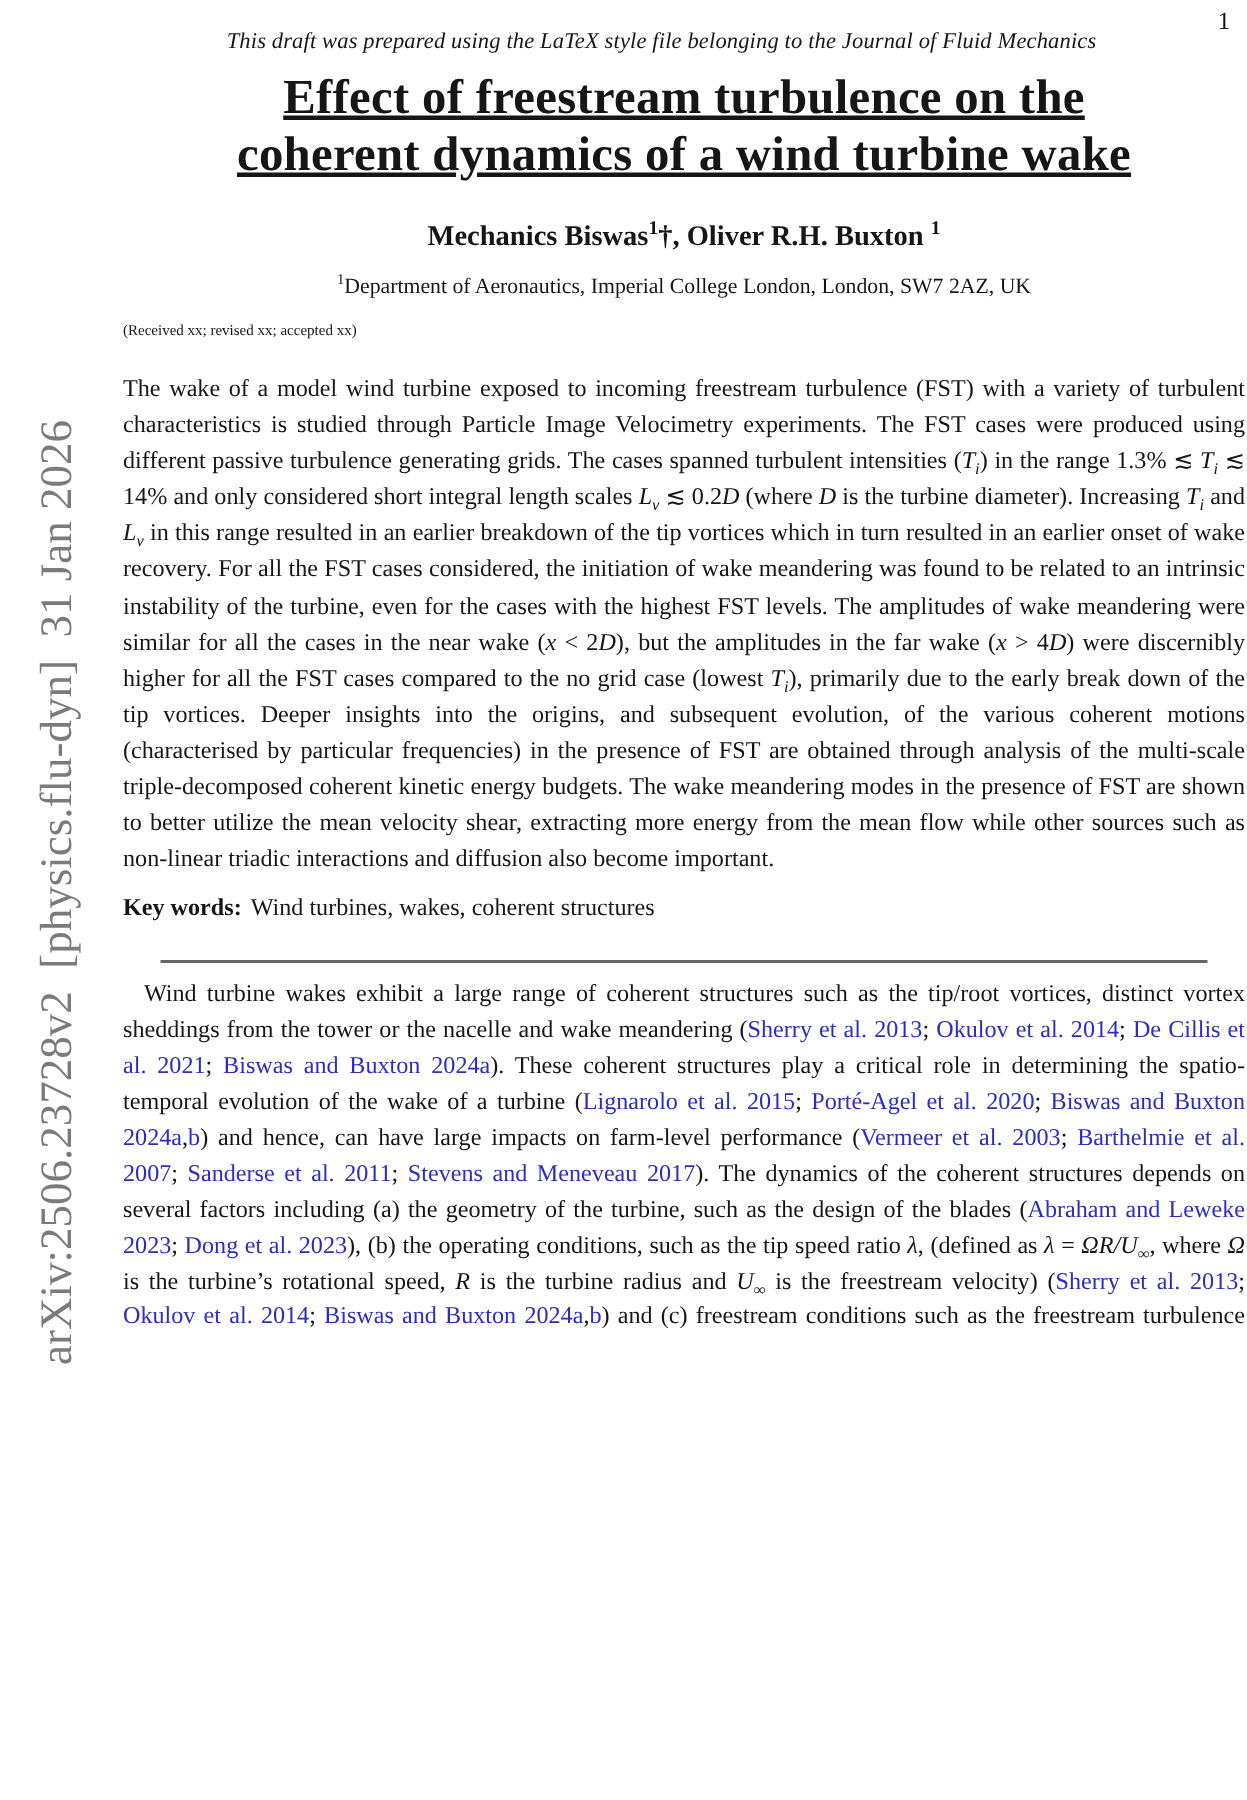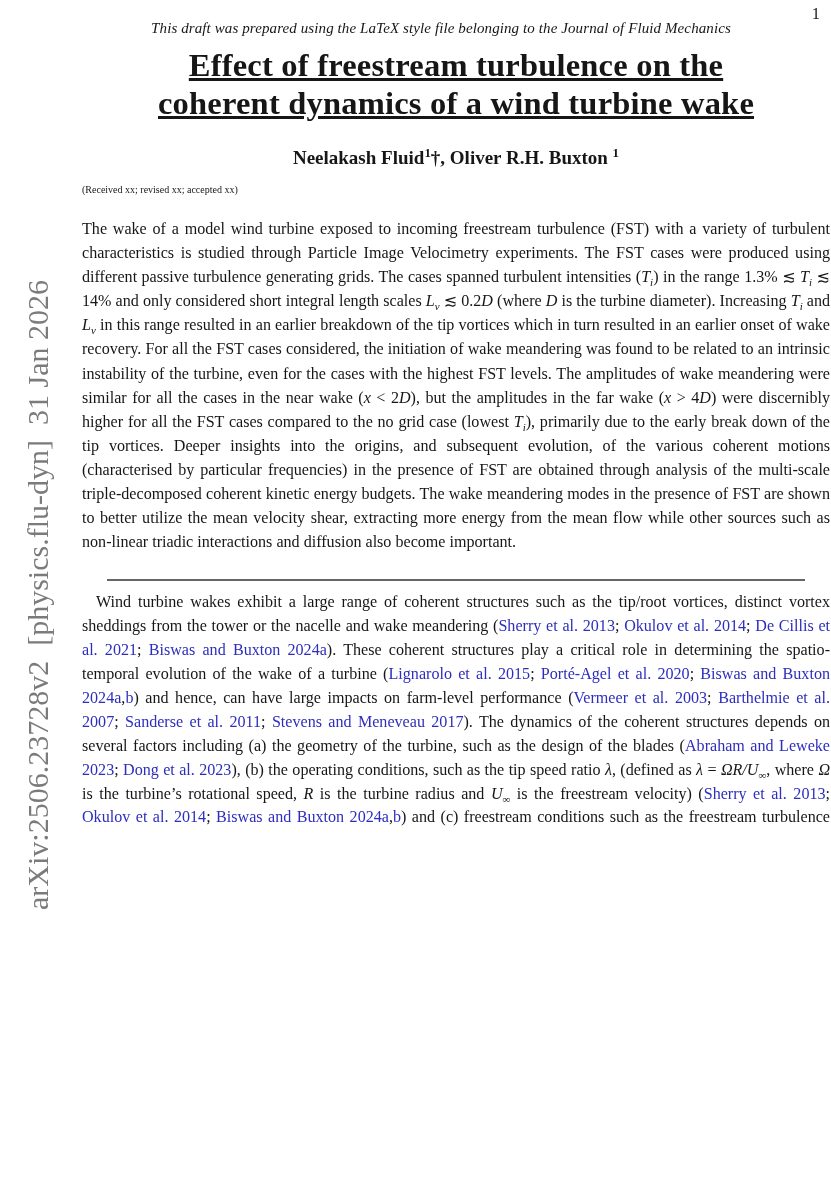--- a/index.html
+++ b/index.html
@@ -70,27 +70,31 @@
   <div class="running-head">
     <span class="rh-text">This draft was prepared using the LaTeX style file belonging to the Journal of Fluid Mechanics</span>
     <span class="rh-page">1</span>
   </div>
 
   <div class="title">
     <div>Effect of freestream turbulence on the</div>
     <div>coherent dynamics of a wind turbine wake</div>
   </div>
 
-  <div class="authors"><span class="seg seg-p">Neelakash Fluid</span><sup class="seg seg-sup">1</sup><span class="seg seg-p">†, Oliver R.H. Buxton </span><sup class="seg seg-sup">1</sup></div>
+  <div class="authors"><span class="seg seg-p">Mechanics Biswas</span><sup class="seg seg-sup">1</sup><span class="seg seg-p">†, Oliver R.H. Buxton </span><sup class="seg seg-sup">1</sup></div>
 
+  <div class="affiliation"><sup class="seg seg-sup">1</sup><span class="seg seg-p">Department of Aeronautics, Imperial College London, London, SW7 2AZ, UK</span></div>
 
   <div class="received">(Received xx; revised xx; accepted xx)</div>
 
   <div class="abstract"><span class="seg seg-p">The wake of a model wind turbine exposed to incoming freestream turbulence (FST) with a variety of turbulent characteristics is studied through Particle Image Velocimetry experiments. The FST cases were produced using different passive turbulence generating grids. The cases spanned turbulent intensities (</span><span class="seg seg-m">T</span><sub class="seg seg-ms">i</sub><span class="seg seg-p">) in the range 1.3% ≲ </span><span class="seg seg-m">T</span><sub class="seg seg-ms">i</sub><span class="seg seg-p"> ≲ 14% and only considered short integral length scales </span><span class="seg seg-m">L</span><sub class="seg seg-ms">v</sub><span class="seg seg-p"> ≲ 0.2</span><span class="seg seg-m">D</span><span class="seg seg-p"> (where </span><span class="seg seg-m">D</span><span class="seg seg-p"> is the turbine diameter). Increasing </span><span class="seg seg-m">T</span><sub class="seg seg-ms">i</sub><span class="seg seg-p"> and </span><span class="seg seg-m">L</span><sub class="seg seg-ms">v</sub><span class="seg seg-p"> in this range resulted in an earlier breakdown of the tip vortices which in turn resulted in an earlier onset of wake recovery. For all the FST cases considered, the initiation of wake meandering was found to be related to an intrinsic instability of the turbine, even for the cases with the highest FST levels. The amplitudes of wake meandering were similar for all the cases in the near wake (</span><span class="seg seg-m">x</span><span class="seg seg-p"> &lt; 2</span><span class="seg seg-m">D</span><span class="seg seg-p">), but the amplitudes in the far wake (</span><span class="seg seg-m">x</span><span class="seg seg-p"> &gt; 4</span><span class="seg seg-m">D</span><span class="seg seg-p">) were discernibly higher for all the FST cases compared to the no grid case (lowest </span><span class="seg seg-m">T</span><sub class="seg seg-ms">i</sub><span class="seg seg-p">), primarily due to the early break down of the tip vortices. Deeper insights into the origins, and subsequent evolution, of the various coherent motions (characterised by particular frequencies) in the presence of FST are obtained through analysis of the multi-scale triple-decomposed coherent kinetic energy budgets. The wake meandering modes in the presence of FST are shown to better utilize the mean velocity shear, extracting more energy from the mean flow while other sources such as non-linear triadic interactions and diffusion also become important.</span></div>
 
+  <div class="keywords">
+    <span class="kw-label">Key words:</span><span>Wind turbines, wakes, coherent structures</span>
+  </div>
 
   <hr class="rule">
 
 
   <div class="intro"><span class="seg seg-p">Wind turbine wakes exhibit a large range of coherent structures such as the tip/root vortices, distinct vortex sheddings from the tower or the nacelle and wake meandering (</span><span class="seg seg-l">Sherry et al. 2013</span><span class="seg seg-p">; </span><span class="seg seg-l">Okulov et al. 2014</span><span class="seg seg-p">; </span><span class="seg seg-l">De Cillis et al. 2021</span><span class="seg seg-p">; </span><span class="seg seg-l">Biswas and Buxton 2024a</span><span class="seg seg-p">). These coherent structures play a critical role in determining the spatio-temporal evolution of the wake of a turbine (</span><span class="seg seg-l">Lignarolo et al. 2015</span><span class="seg seg-p">; </span><span class="seg seg-l">Porté-Agel et al. 2020</span><span class="seg seg-p">; </span><span class="seg seg-l">Biswas and Buxton 2024a</span><span class="seg seg-p">,</span><span class="seg seg-l">b</span><span class="seg seg-p">) and hence, can have large impacts on farm-level performance (</span><span class="seg seg-l">Vermeer et al. 2003</span><span class="seg seg-p">; </span><span class="seg seg-l">Barthelmie et al. 2007</span><span class="seg seg-p">; </span><span class="seg seg-l">Sanderse et al. 2011</span><span class="seg seg-p">; </span><span class="seg seg-l">Stevens and Meneveau 2017</span><span class="seg seg-p">). The dynamics of the coherent structures depends on several factors including (a) the geometry of the turbine, such as the design of the blades (</span><span class="seg seg-l">Abraham and Leweke 2023</span><span class="seg seg-p">; </span><span class="seg seg-l">Dong et al. 2023</span><span class="seg seg-p">), (b) the operating conditions, such as the tip speed ratio </span><span class="seg seg-m">λ</span><span class="seg seg-p">, (defined as </span><span class="seg seg-m">λ</span><span class="seg seg-p"> = </span><span class="seg seg-m">ΩR/U</span><sub class="seg seg-ms">∞</sub><span class="seg seg-p">, where </span><span class="seg seg-m">Ω</span><span class="seg seg-p"> is the turbine’s rotational speed, </span><span class="seg seg-m">R</span><span class="seg seg-p"> is the turbine radius and </span><span class="seg seg-m">U</span><sub class="seg seg-ms">∞</sub><span class="seg seg-p"> is the freestream velocity) (</span><span class="seg seg-l">Sherry et al. 2013</span><span class="seg seg-p">; </span><span class="seg seg-l">Okulov et al. 2014</span><span class="seg seg-p">; </span><span class="seg seg-l">Biswas and Buxton 2024a</span><span class="seg seg-p">,</span><span class="seg seg-l">b</span><span class="seg seg-p">) and (c) freestream conditions such as the freestream turbulence</span></div>
 
 </div>
 
 <div class="footnote">
   <span class="fn-dagger">†</span><span>Email address for correspondence: n.biswas20@imperial.ac.uk</span>

